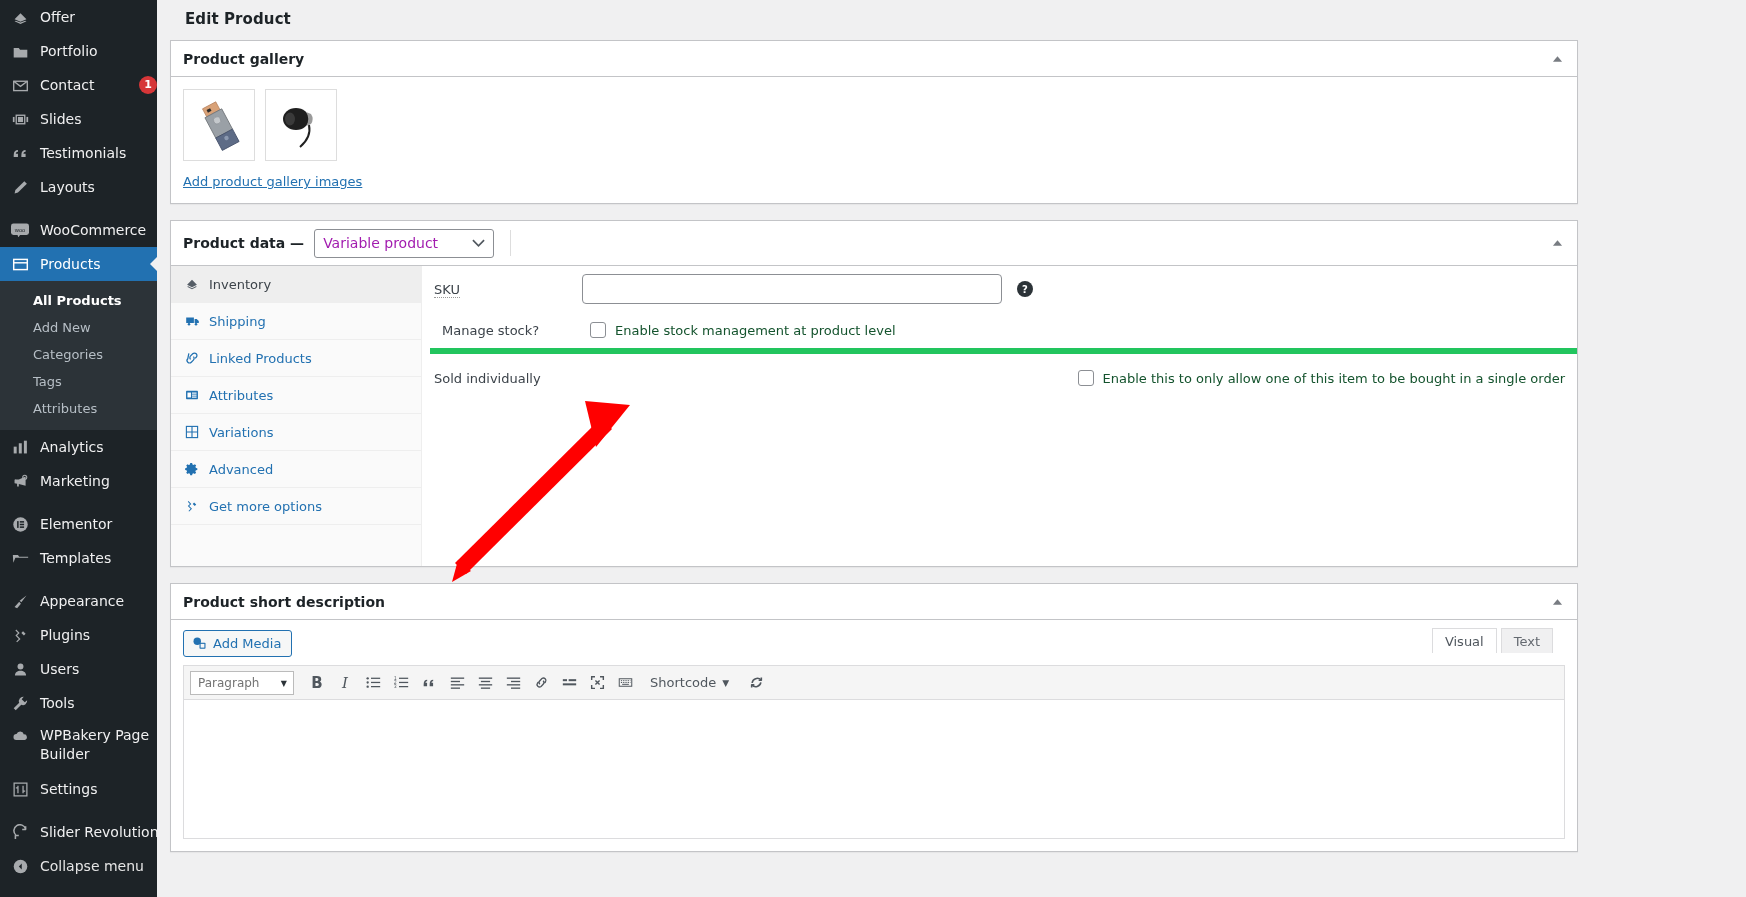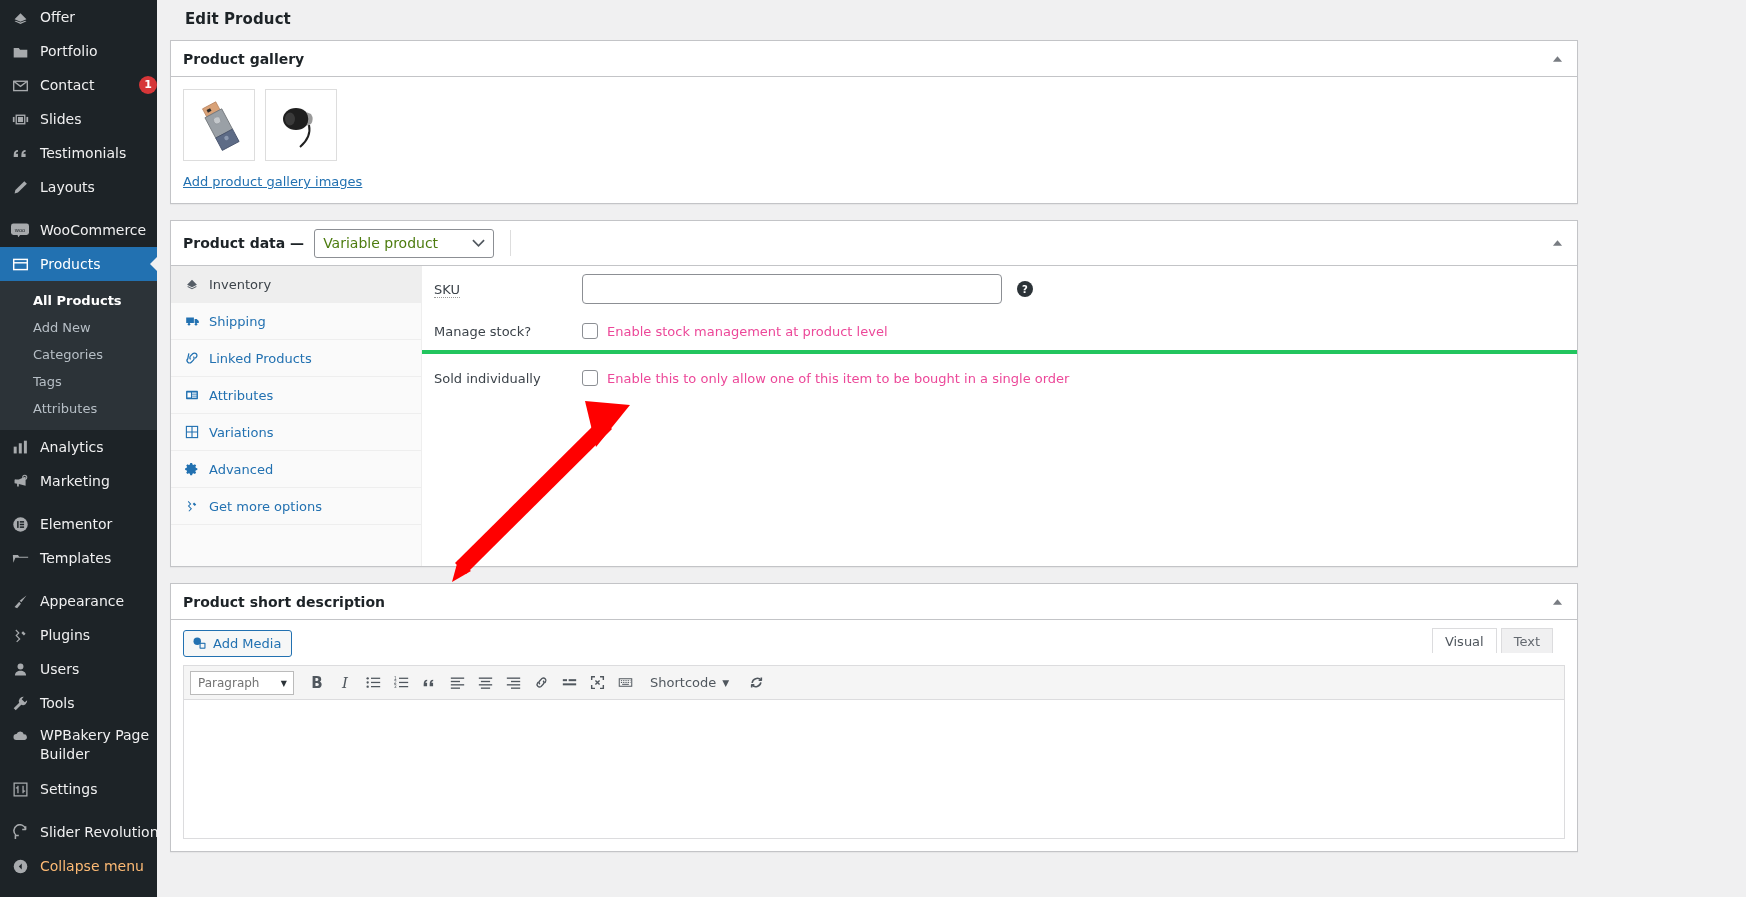--- a/index.html
+++ b/index.html
@@ -70,21 +70,21 @@
     display: inline-flex; align-items: center; justify-content: center;
     min-width: 18px; height: 18px;
     margin-left: 8px;
     padding: 0 5px;
     border-radius: 9px;
     background: #d63638;
     color: #fff;
     font-size: 11px;
     font-weight: 600;
   }
-  .collapse-item { color: #fdba74; }
+  .collapse-item { color: #e5e5e5; }
 
   
   .topbar {
     position: absolute; left: 157px; top: 0;
     width: 1589px; height: 40px;
     background: #f0f0f1;
   }
   .page-title {
     position: absolute; left: 28px; top: 10px;
     font-size: 15px; font-weight: 700; color: #1d2327;
@@ -154,21 +154,21 @@
   }
   .pd-title { font-size: 14px; font-weight: 600; color: #1d2327; margin-right: 10px; }
   .pd-select {
     height: 29px;
     min-width: 180px;
     padding: 0 24px 0 8px;
     border: 1px solid #8c8f94;
     border-radius: 3px;
     background: #fff;
     font-size: 14px;
-    color: #4d7c0f;
+    color: #a21caf;
     font-family: inherit;
     appearance: none;
     cursor: pointer;
   }
   .pd-select-wrap { position: relative; display: inline-block; }
   .pd-select-wrap .chev {
     position: absolute; right: 9px; top: 50%;
     transform: translateY(-50%);
     pointer-events: none;
     color: #50575e;
@@ -206,21 +206,21 @@
     background: #eee;
     color: #3c434a;
   }
   .pd-tab.active .tab-ico { color: #555d66; }
   .pd-panel { flex: 1; position: relative; }
   .field-row {
     display: flex; align-items: center;
     padding: 8px 12px;
     min-height: 42px;
   }
-  .field-row.bordered { border-bottom: 4px solid #22c55e; }
+  .field-row.bordered { border-bottom: 6px solid #22c55e; margin-left: 8px; }
   .field-label {
     width: 148px; min-width: 148px;
     font-size: 13px;
     color: #3c434a;
     padding-right: 10px;
   }
   .field-label .dotted {
     border-bottom: 1px dotted #999;
     cursor: help;
   }
@@ -247,21 +247,21 @@
   }
   .cb-label { display: flex; align-items: center; cursor: pointer; }
   .cb-box {
     width: 16px; height: 16px;
     border: 1px solid #8c8f94;
     border-radius: 3px;
     background: #fff;
     margin-right: 9px;
     flex: 0 0 16px;
   }
-  .cb-text { font-size: 13px; color: #ec4899; }
+  .cb-text { font-size: 13px; color: #14532d; }
 
   
   .editor-body { padding: 0; }
   .editor-toolbar-top {
     display: flex; align-items: center;
     padding: 10px 12px 8px 12px;
     position: relative;
   }
   .add-media-btn {
     display: inline-flex; align-items: center;
@@ -732,21 +732,21 @@
           </div>
 
           <div class="field-row bordered">
             <div class="field-label">Manage stock?</div>
             <label class="cb-label">
               <span class="cb-box"></span>
               <span class="cb-text">Enable stock management at product level</span>
             </label>
           </div>
 
-          <div class="field-row" style="padding-top:14px;">
+          <div class="field-row" style="padding-top:14px;justify-content:space-between;">
             <div class="field-label">Sold individually</div>
             <label class="cb-label">
               <span class="cb-box"></span>
               <span class="cb-text">Enable this to only allow one of this item to be bought in a single order</span>
             </label>
           </div>
 
         </div>
       </div>
     </div>

